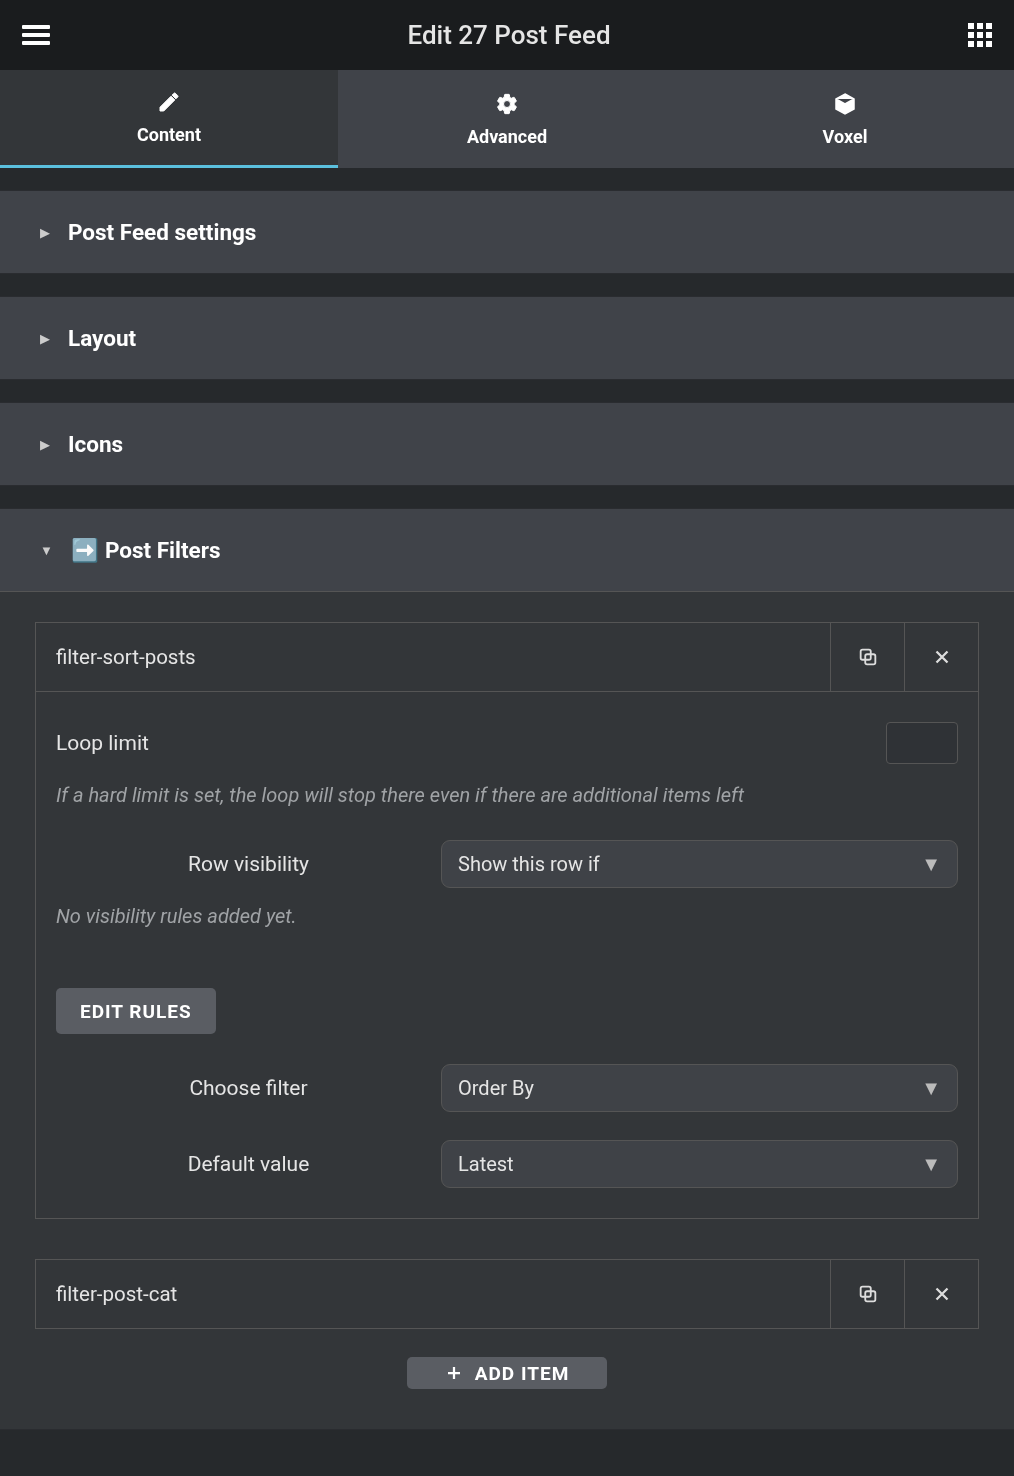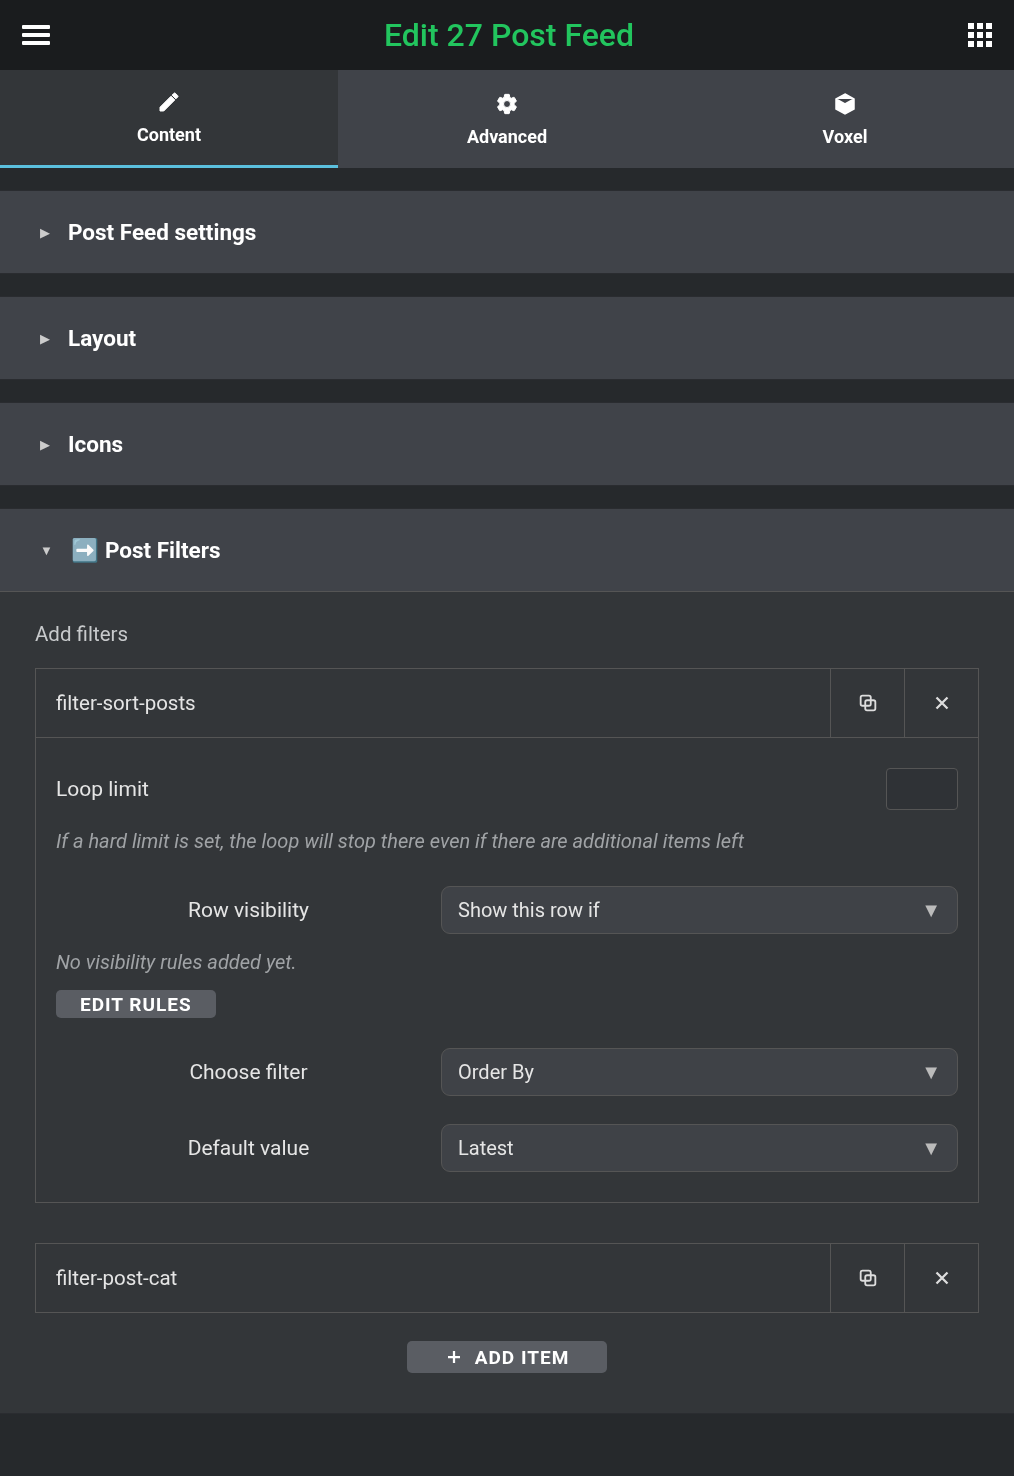--- a/index.html
+++ b/index.html
@@ -1,21 +1,21 @@
 <!DOCTYPE html>
 <html><head>
 <meta charset="utf-8">
 <style>
   * { box-sizing: border-box; margin: 0; padding: 0; }
   html, body { width: 1014px; height: 1476px; background: #26292c; font-family: -apple-system, BlinkMacSystemFont, "Segoe UI", Roboto, sans-serif; color: #e0e0e0; overflow: hidden; }
   
   .header { height: 70px; background: #1a1c1e; display: flex; align-items: center; justify-content: space-between; padding: 0 22px; }
   .menu-icon { width: 28px; height: 20px; display:flex; flex-direction:column; justify-content:space-between; cursor:pointer; }
   .menu-icon span { display:block; height:4px; width:100%; background:#fff; border-radius:1px;}
-  .header-title { color: #22c55e; font-size: 32px; font-weight: 500; }
+  .header-title { color: #e5e5e5; font-size: 26px; font-weight: 500; }
   .grid-icon { width:24px; display:grid; grid-template-columns:repeat(3,6px); grid-template-rows:repeat(3,6px); gap:3px; cursor:pointer;}
   .grid-icon span { background:#fff; width:6px; height:6px;}
   
   .tabs { display:flex; background:#404349; height: 98px; border-bottom:0;}
   .tab { flex:1; display:flex; flex-direction:column; align-items:center; justify-content:center; gap:10px; cursor:pointer; color:#fff; font-size:18px;font-weight:bold;}
   .tab.active { background:#333639; border-bottom:3px solid #5bc0de; }
   .tab svg { width:24px; height:24px; fill:#fff; stroke:#fff;}
   
   .sections { }
   .section { background:#404349; border-top:1px solid #2a2c30; border-bottom:1px solid #2a2c30; margin-top:22px;}
@@ -41,21 +41,21 @@
   
   .help-text { color:#a0a3a6; font-style:italic; font-size:20px; margin-bottom:30px; line-height:1.5;}
   
   .select-wrap { display:flex; align-items:center; margin-bottom:28px;text-align:center;}
   .select-wrap .lbl { flex:0 0 385px; color:#e5e5e5; font-size:21px;}
   .select { flex:1; height:48px; background:#3f4247; border:1px solid #555; border-radius:9px; display:flex; align-items:center; justify-content:space-between; padding:0 16px; color:#e5e5e5; font-size:20px; cursor:pointer;}
   .select .chev { color:#bbb;}
   
   .note { color:#a0a3a6; font-style:italic; font-size:20px; margin:16px 0 16px 0;}
   
-  .btn { display:inline-flex; align-items:center; justify-content:center; background:#5a5d63; color:#fff; font-size:19px; font-weight:700; letter-spacing:1px; height:28px; padding:0 24px; border-radius:5px; cursor:pointer; gap:12px;}
+  .btn { display:inline-flex; align-items:center; justify-content:center; background:#5a5d63; color:#fff; font-size:19px; font-weight:700; letter-spacing:1px; height:46px; padding:0 24px; border-radius:5px; cursor:pointer; gap:12px;margin-top:44px;}
   .btn-wide { margin:0 auto; display:flex; width:200px; height:32px;}
   .add-row { display:flex; justify-content:center; margin-top:28px;}
   
   .second-item { margin-top:40px;}
   .rules-row { margin-bottom:30px; margin-top:12px;}
 </style>
 </head>
 <body>
 
 <div class="header">
@@ -123,21 +123,20 @@
 
   <div class="section" style="margin-top:22px; background:#404349;">
     <div class="section-header" style="border-bottom:none;">
       <span class="caret">▼</span>
       <span class="section-title">
         <span class="emoji">➡️</span><span>Post Filters</span>
       </span>
     </div>
 
     <div class="panel-body">
-      <div class="subtitle">Add filters</div>
 
       <div class="item-bar">
         <div class="label-area">filter-sort-posts</div>
         <div class="action">
           <svg viewBox="0 0 24 24" fill="none" stroke="currentColor" stroke-width="2">
               <rect x="9" y="9" width="11" height="11" rx="2"></rect>
               <rect x="4" y="4" width="11" height="11" rx="2"></rect>
             </svg>
         </div>
         <div class="action">

